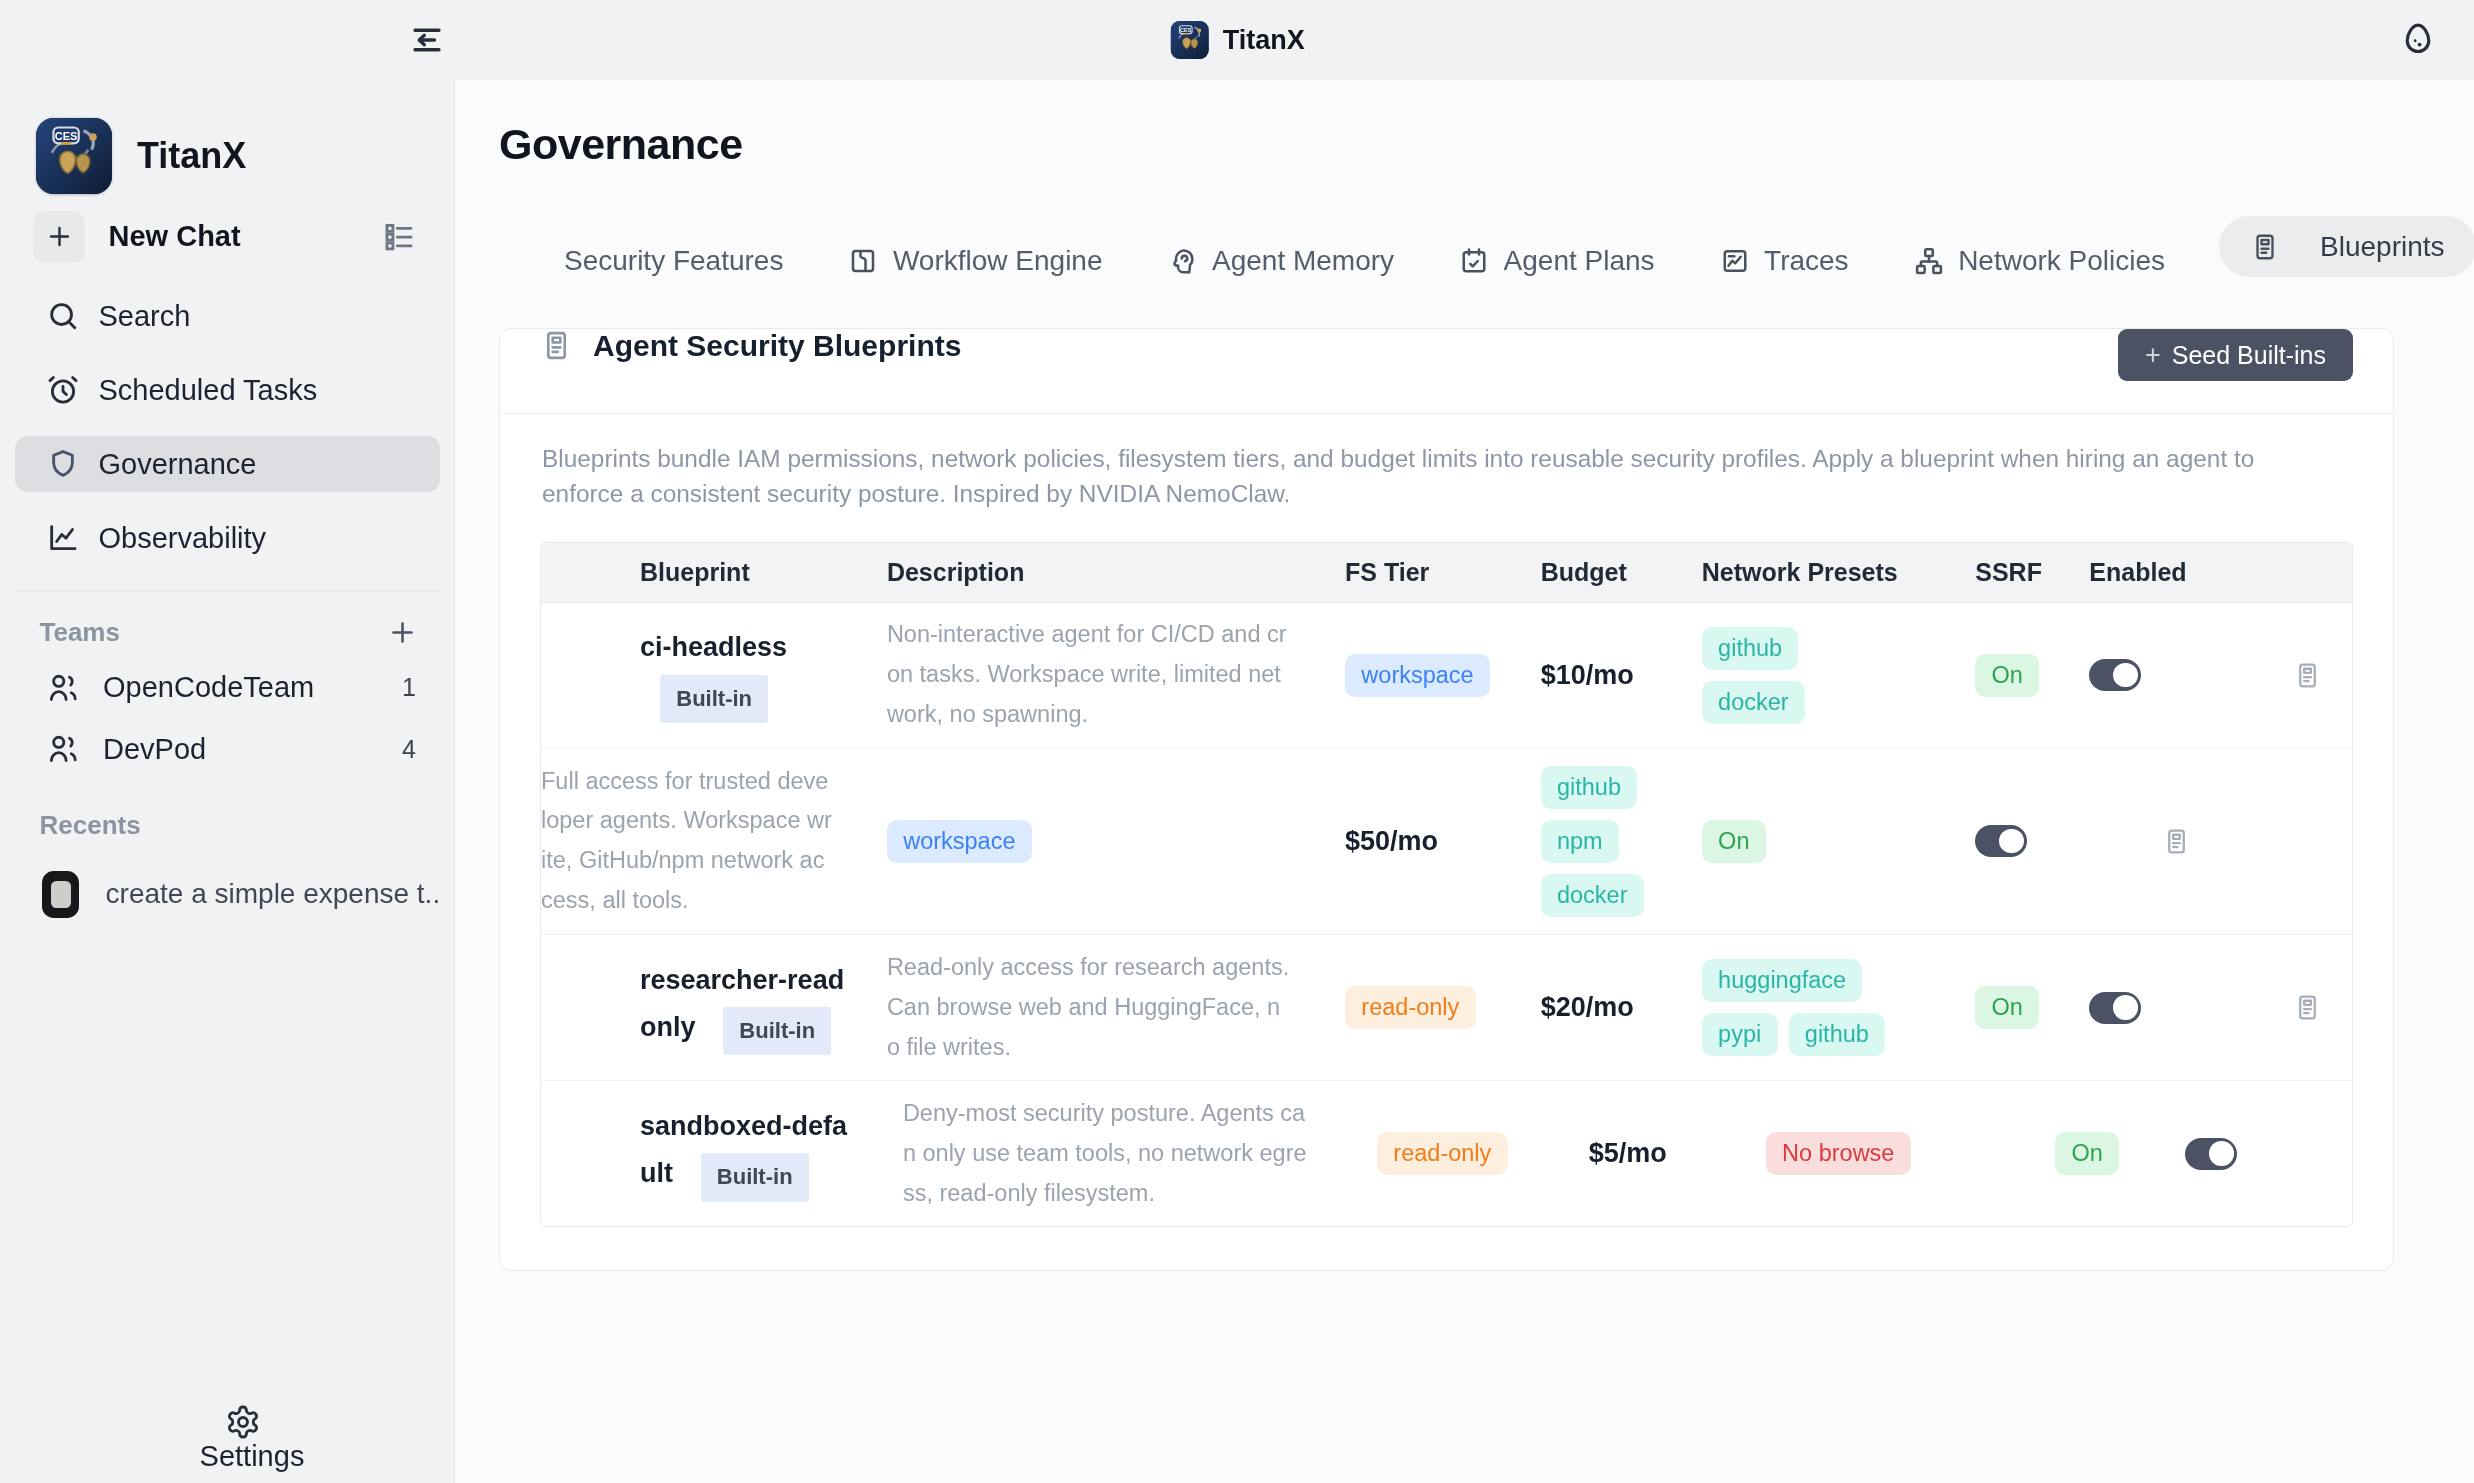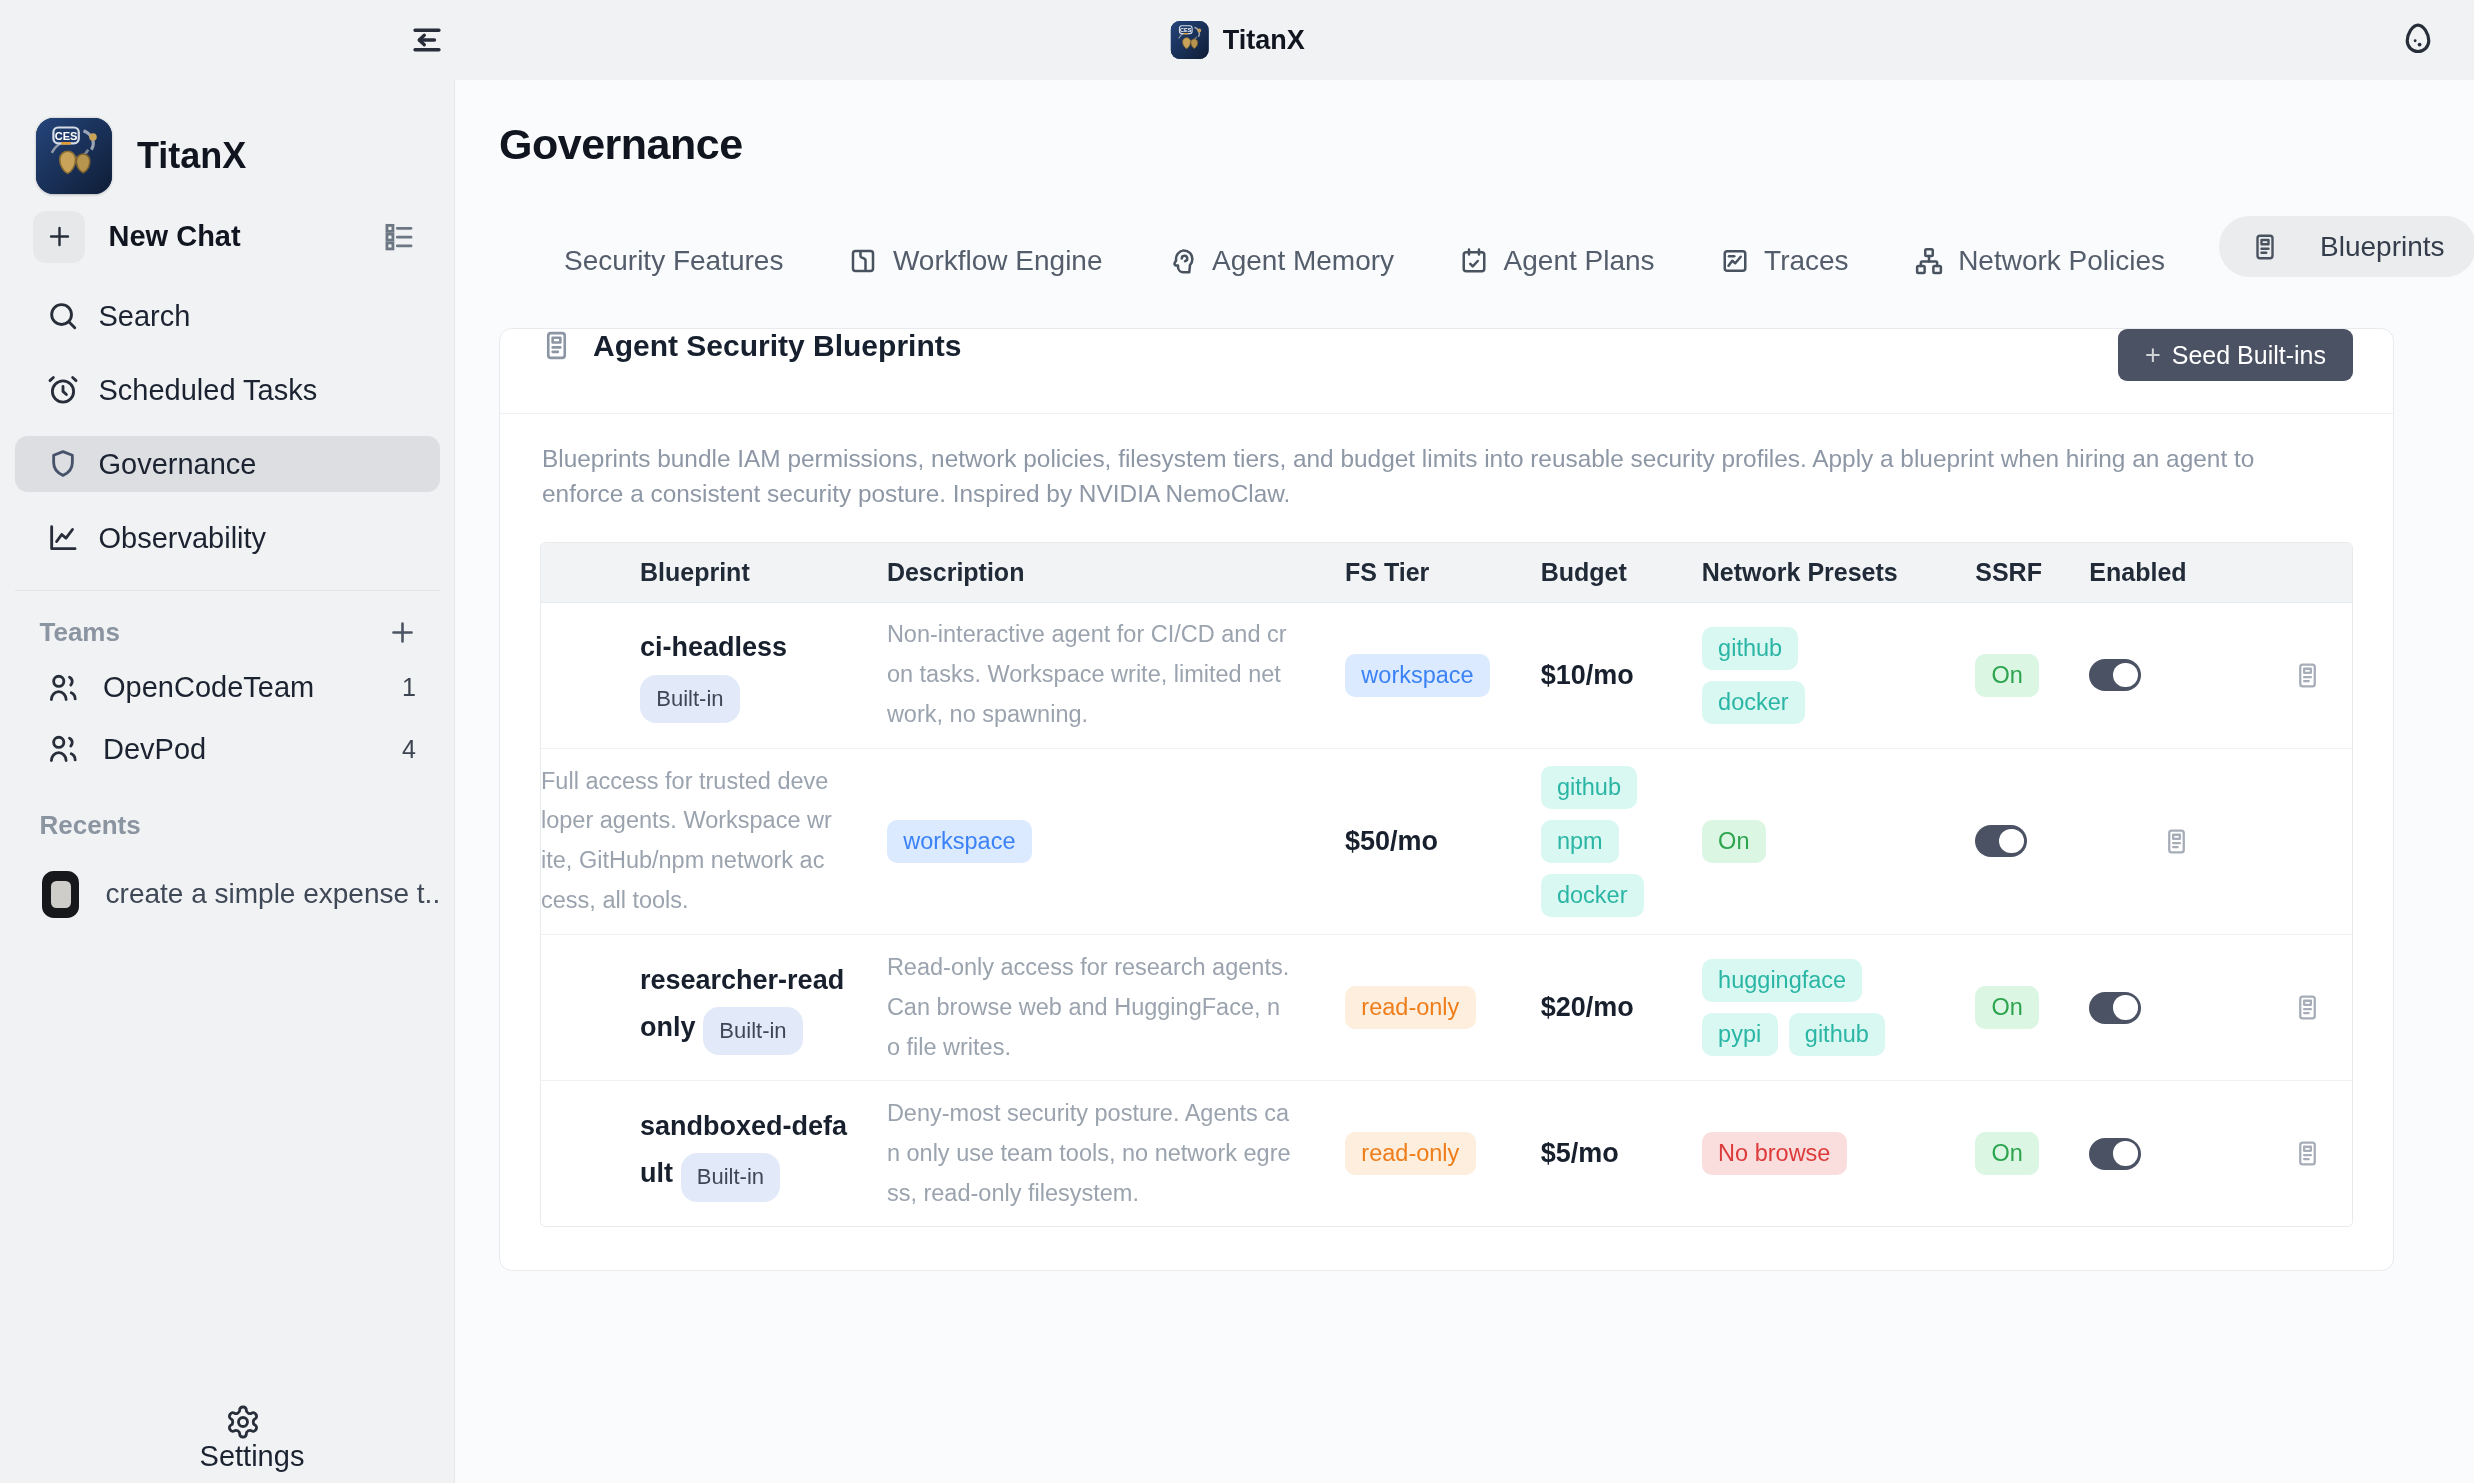--- a/index.html
+++ b/index.html
@@ -89,25 +89,25 @@
     border:none;border-radius:9px;padding:0 27px;height:52px;font-size:25px;font-family:inherit;cursor:pointer;}
   .seed-btn .plus{font-size:27px;opacity:.75;}
 
   .panel-desc{padding:27px 42px 5.4px;font-size:24.4px;line-height:1.44;color:#8d97a5;max-width:1863px;}
 
   .table{margin:25px 40px 43px;border:1.8px solid #e8ebee;border-radius:5.4px;overflow:hidden;}
   .t-head,.t-row{display:grid;grid-template-columns:19.1% 25.3% 10.8% 8.9% 15.1% 6.3% 9.6% auto;align-items:center;}
   .t-head{background:#f2f3f5;height:60px;border-bottom:1.8px solid #e8ebee;font-size:25px;font-weight:700;color:#212b38;}
   .t-head > div:first-child{padding-left:99px;}
   .t-row{border-bottom:1.8px solid #f0f2f4;min-height:143px;padding:12.7px 0;background:#fff;}
-  .t-row:last-child{border-bottom:none;}
+  .t-row:last-child{border-bottom:none;gap:16px;}
 
   .cell-blueprint{padding-left:99px;padding-right:33px;font-size:27px;font-weight:600;color:#18202e;word-break:break-all;line-height:1.55;}
   .badge-builtin{display:inline-block;background:var(--chip-builtin-bg);color:var(--chip-builtin-text);
-    font-size:22px;font-weight:400;padding:7.2px 16.3px;border-radius:16px;vertical-align:middle;margin-top:5.4px;}
+    font-size:22px;font-weight:700;padding:7.2px 16.3px;border-radius:3px;vertical-align:middle;margin-top:5.4px;margin-left:20px;}
   .cell-desc{padding-right:54px;font-size:23.5px;color:#9aa3ae;word-break:break-all;line-height:1.7;}
   .chip{display:inline-flex;align-items:center;font-size:23.5px;padding:8.1px 16.3px;border-radius:10px;white-space:nowrap;}
   .chip-blue{background:var(--chip-blue-bg);color:var(--chip-blue-text);}
   .chip-teal{background:var(--chip-teal-bg);color:var(--chip-teal-text);}
   .chip-green{background:var(--chip-green-bg);color:var(--chip-green-text);}
   .chip-orange{background:var(--chip-orange-bg);color:var(--chip-orange-text);}
   .chip-red{background:var(--chip-red-bg);color:var(--chip-red-text);}
   .cell-budget{font-size:27px;font-weight:600;color:#18202e;}
   .cell-presets{display:flex;flex-wrap:wrap;gap:11px;padding-right:81px;}
   .toggle{width:52px;height:32px;border-radius:16.3px;background:var(--accent-dark);position:relative;cursor:pointer;}

